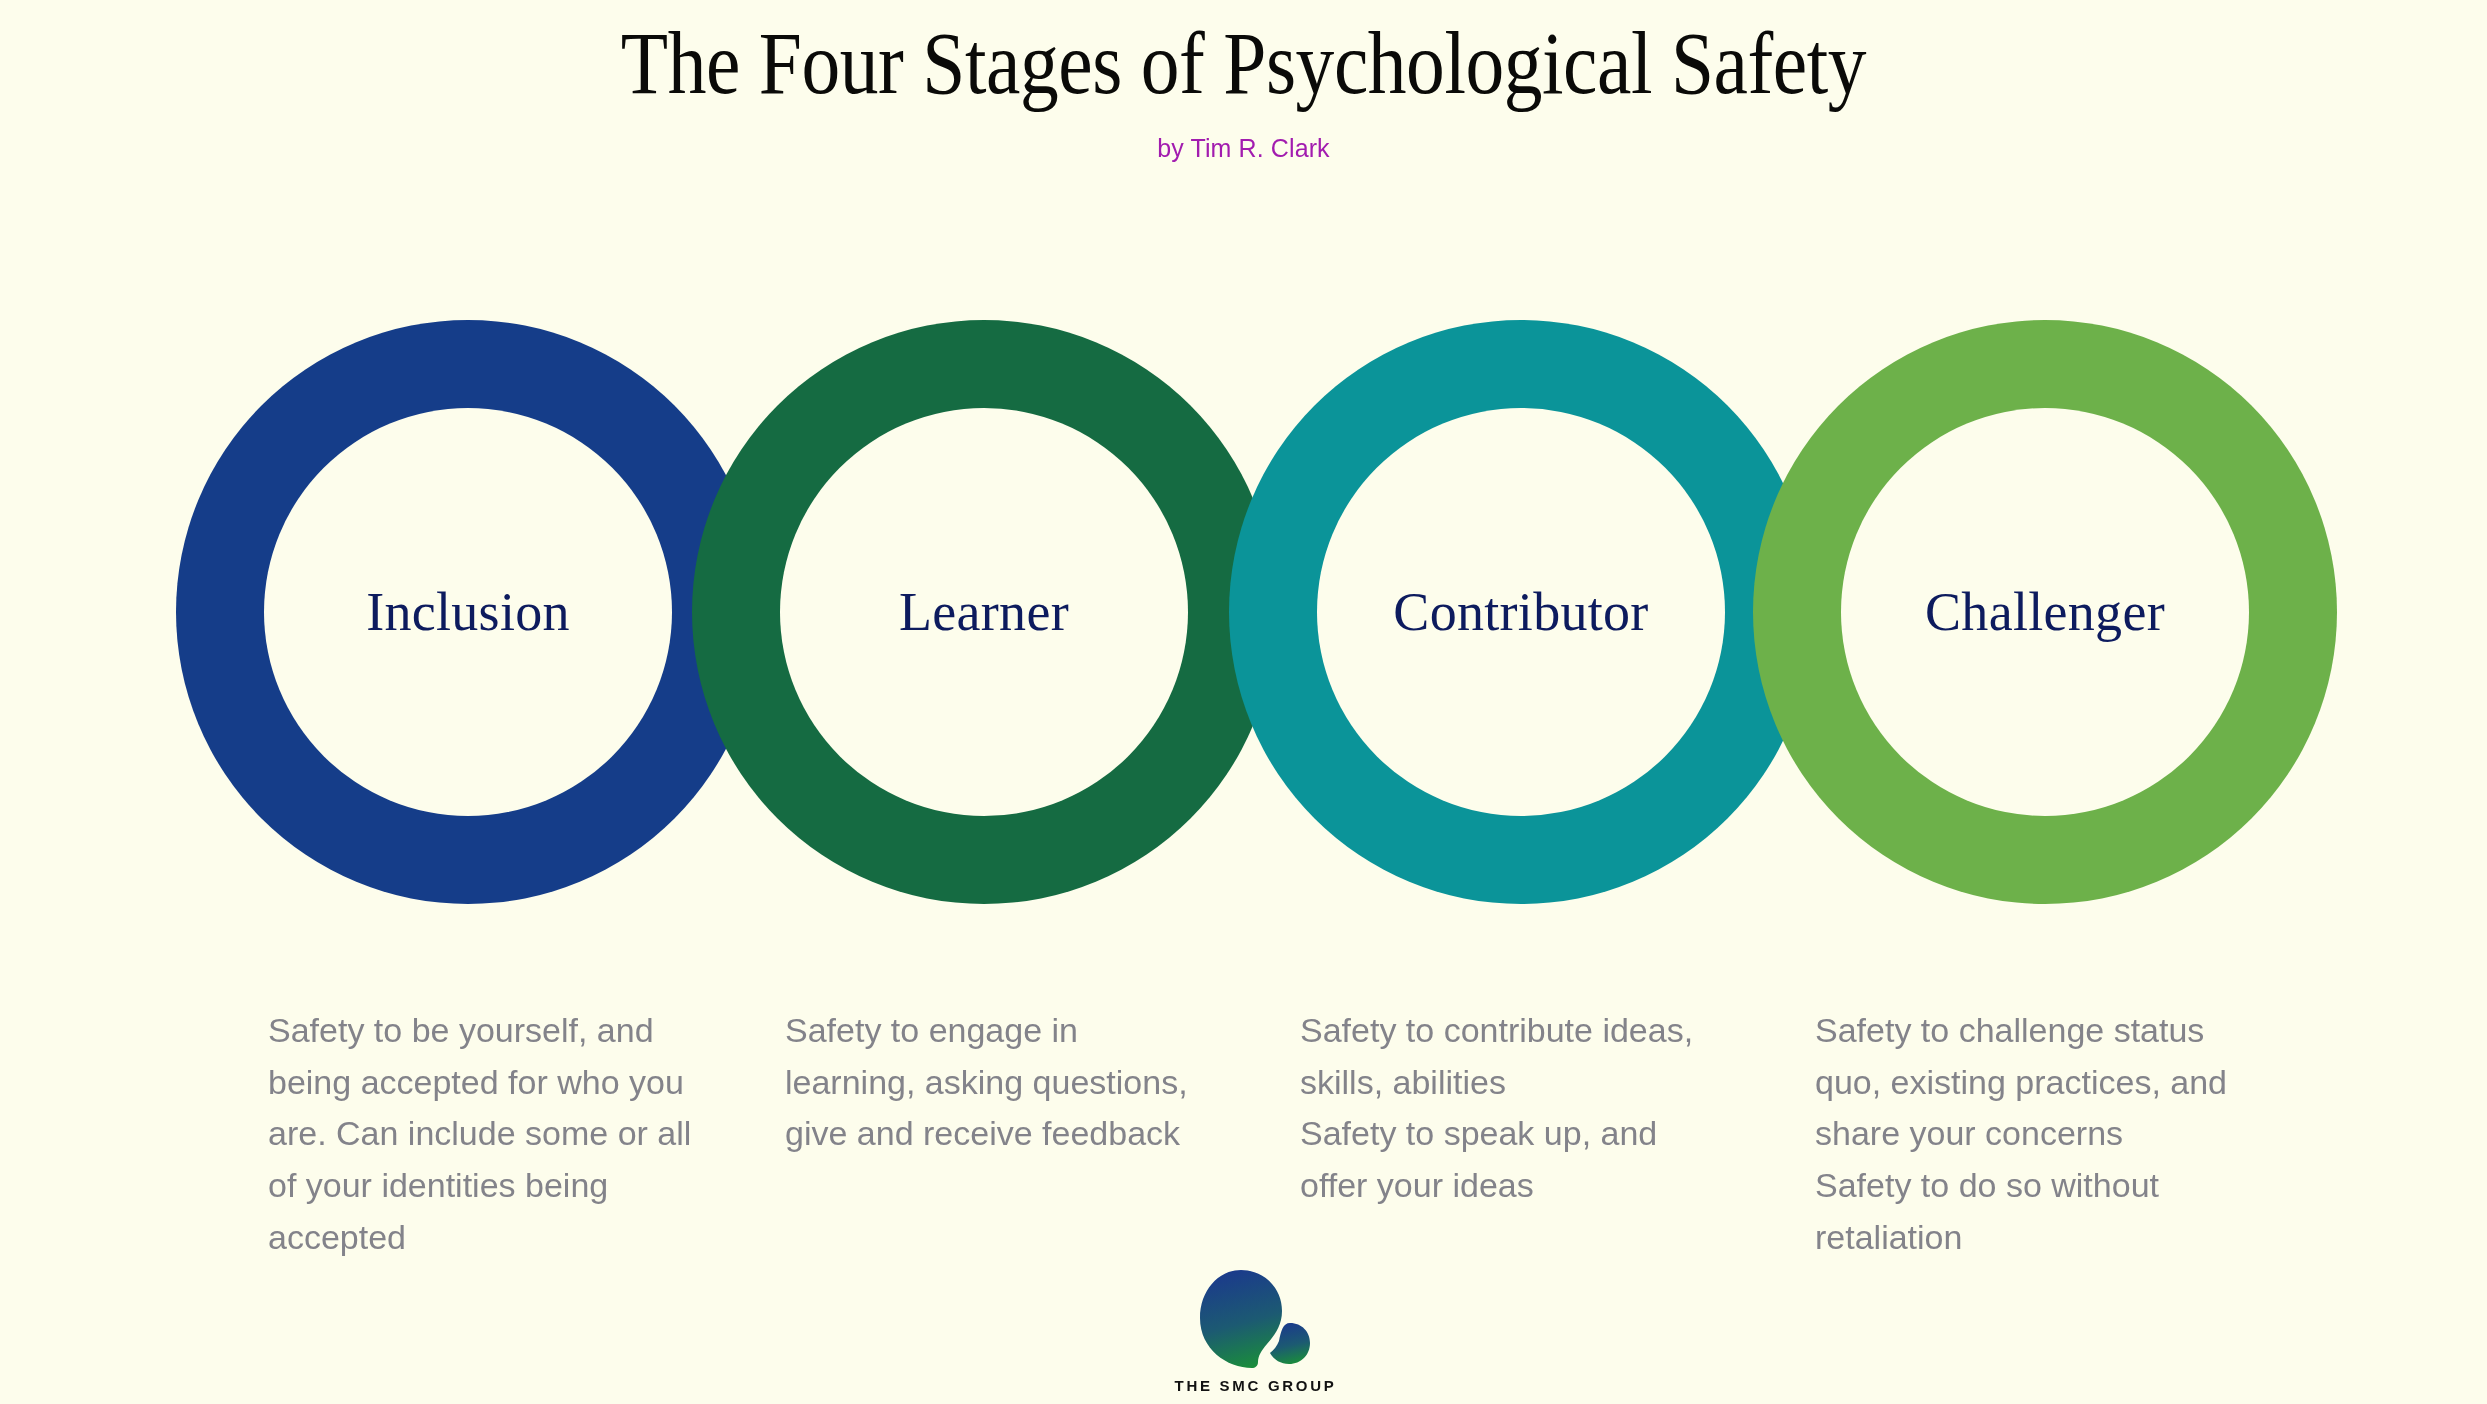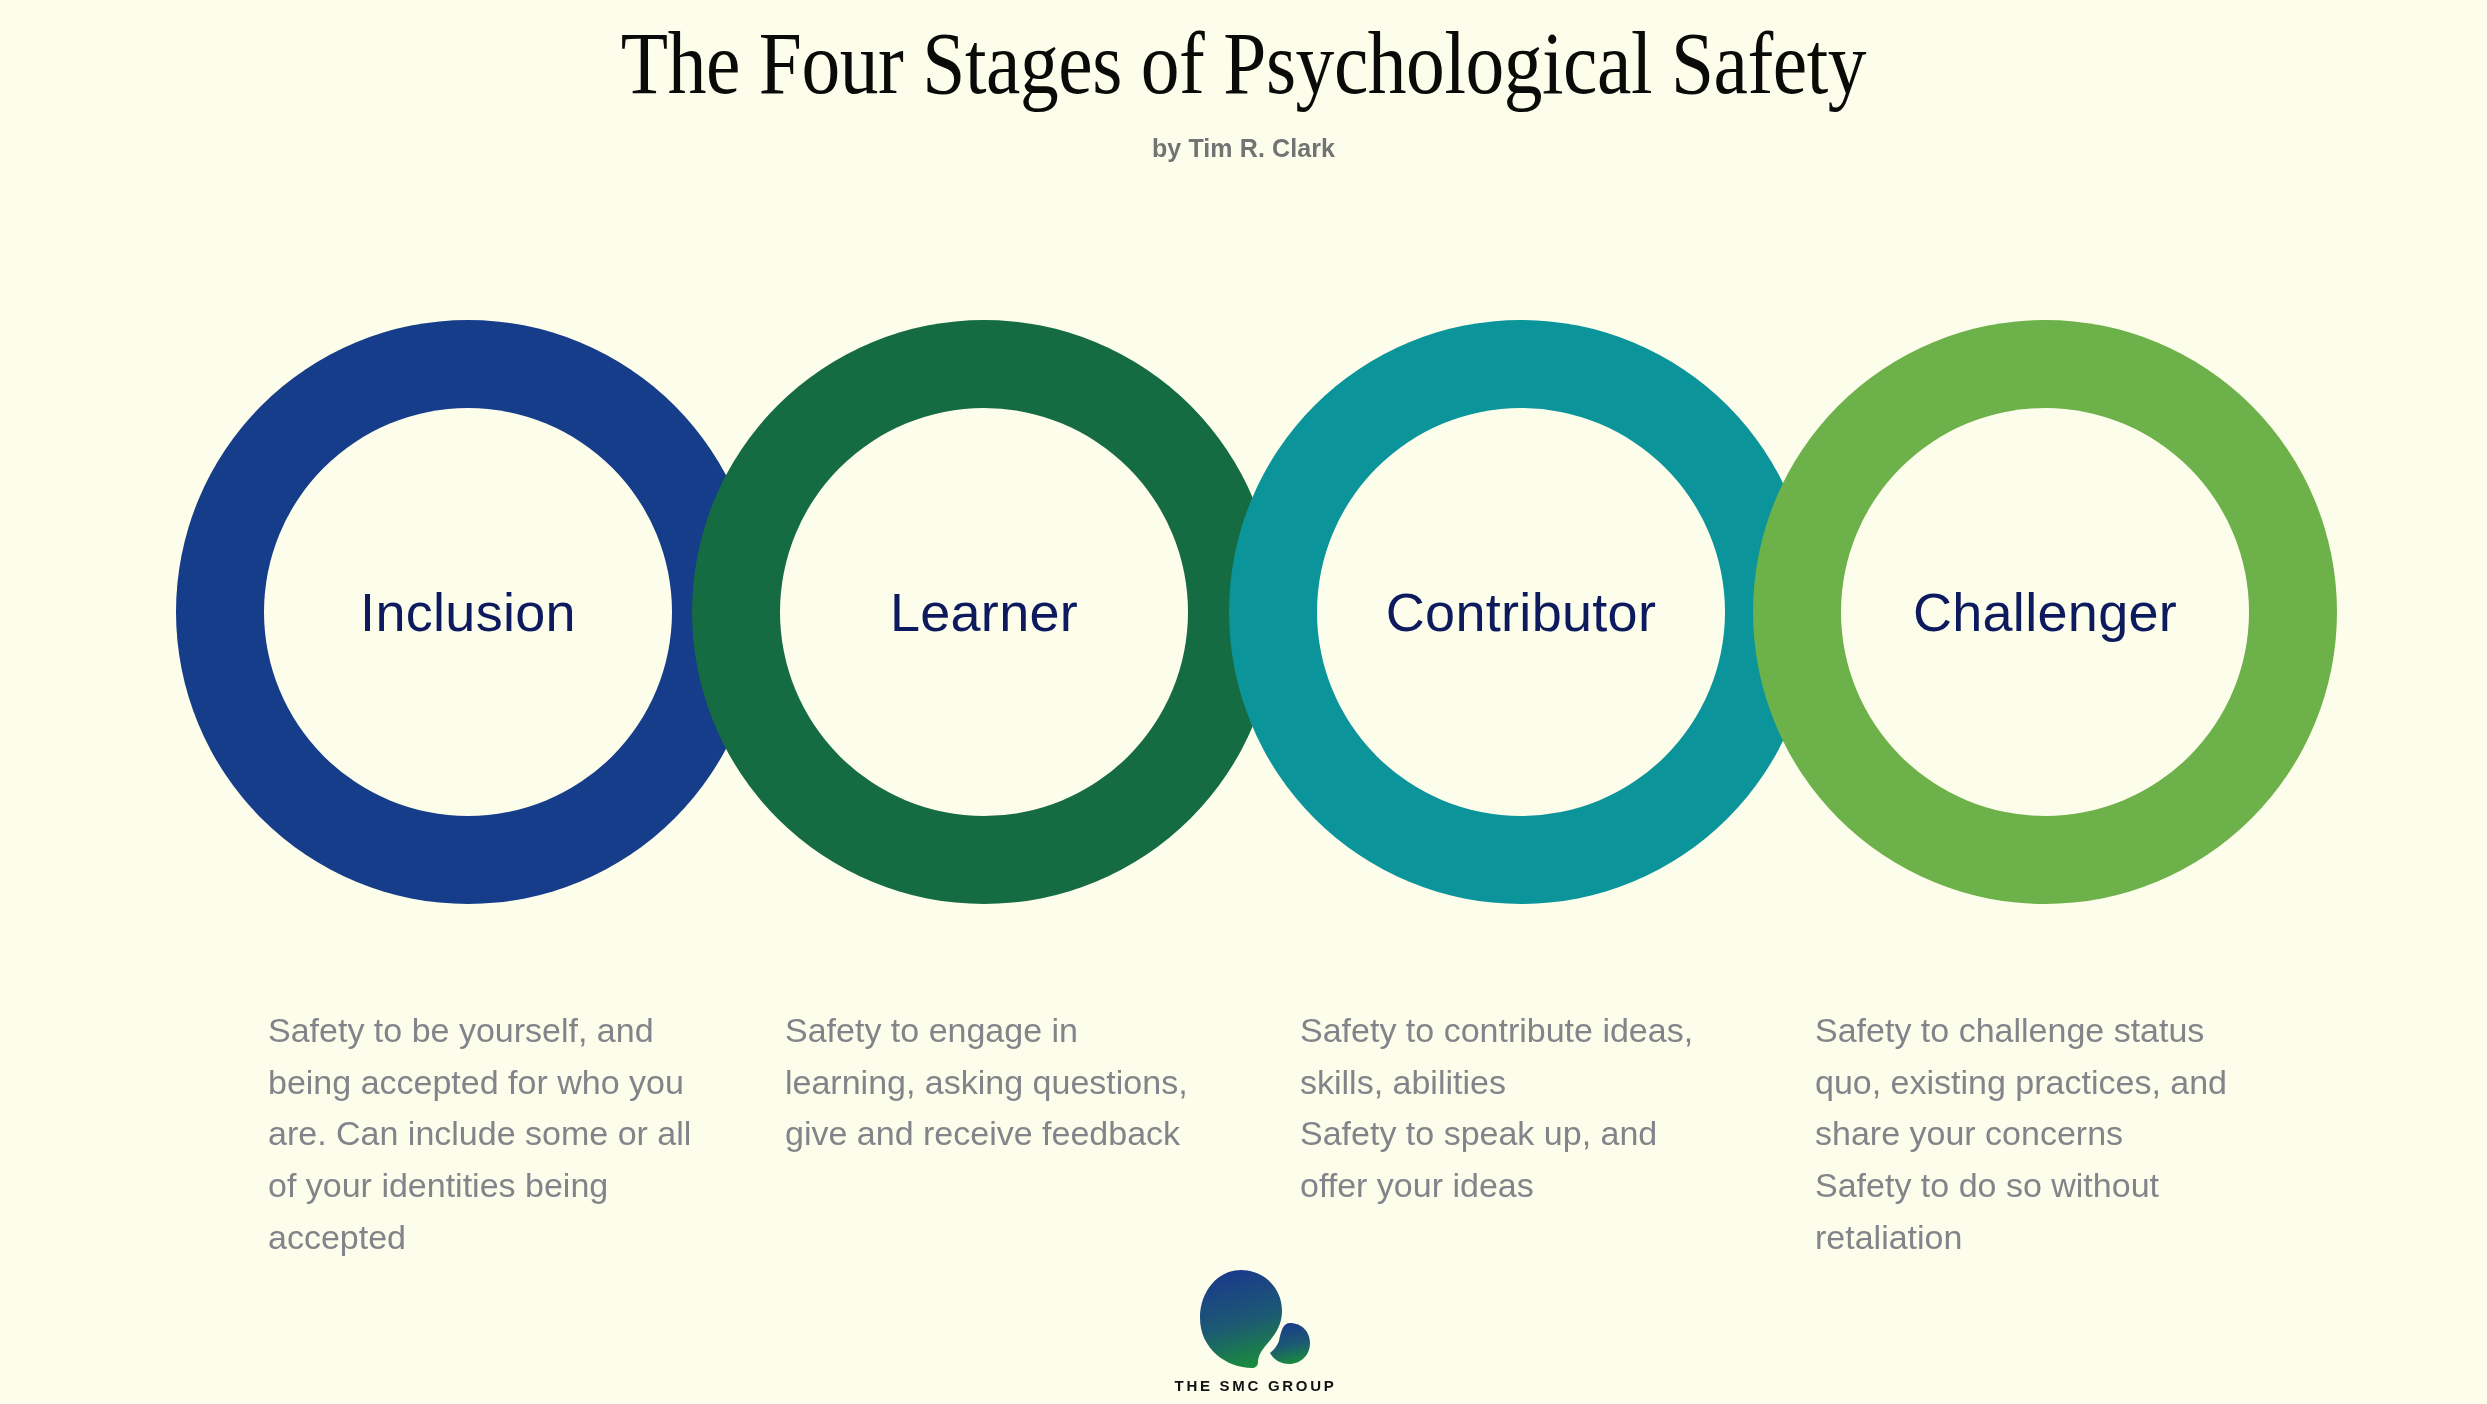--- a/index.html
+++ b/index.html
@@ -29,32 +29,33 @@
     line-height: 1.0;
     font-weight: 400;
     color: #0a0a08;
     letter-spacing: -0.5px;
     transform: scaleX(0.88);
   }
 
   .page-subtitle {
     margin-top: 26px;
     font-size: 25px;
-    color: #737373;
-    font-weight: 700;
+    color: #a21caf;
+    font-weight: 400;
     letter-spacing: 0.1px;
   }
 
   
   .stages-row {
     position: absolute;
     top: 320px;
     left: 0;
     width: 2298px;
     height: 584px;
+    font-family: Liberation Serif, serif;
   }
 
   .stage-circle {
     position: absolute;
     top: 0;
     width: 584px;
     height: 584px;
     border-radius: 50%;
     display: flex;
     align-items: center;

